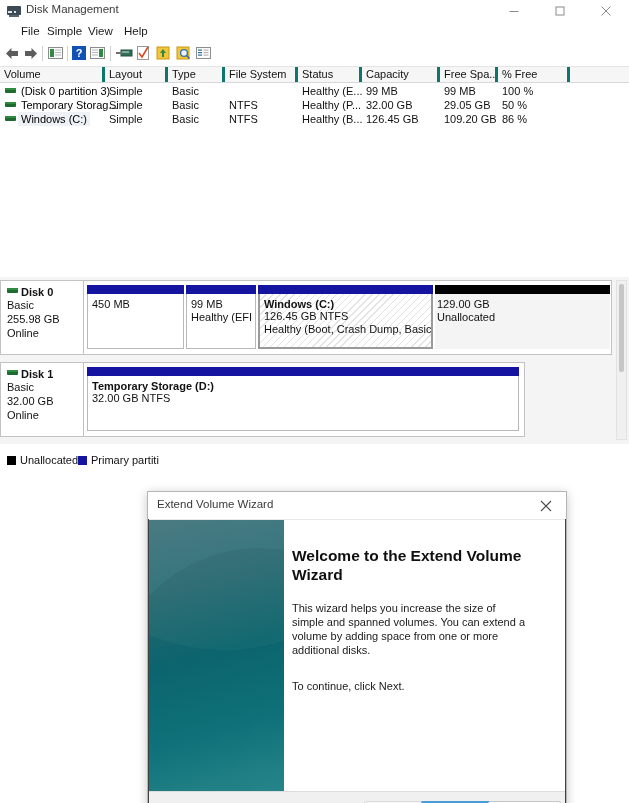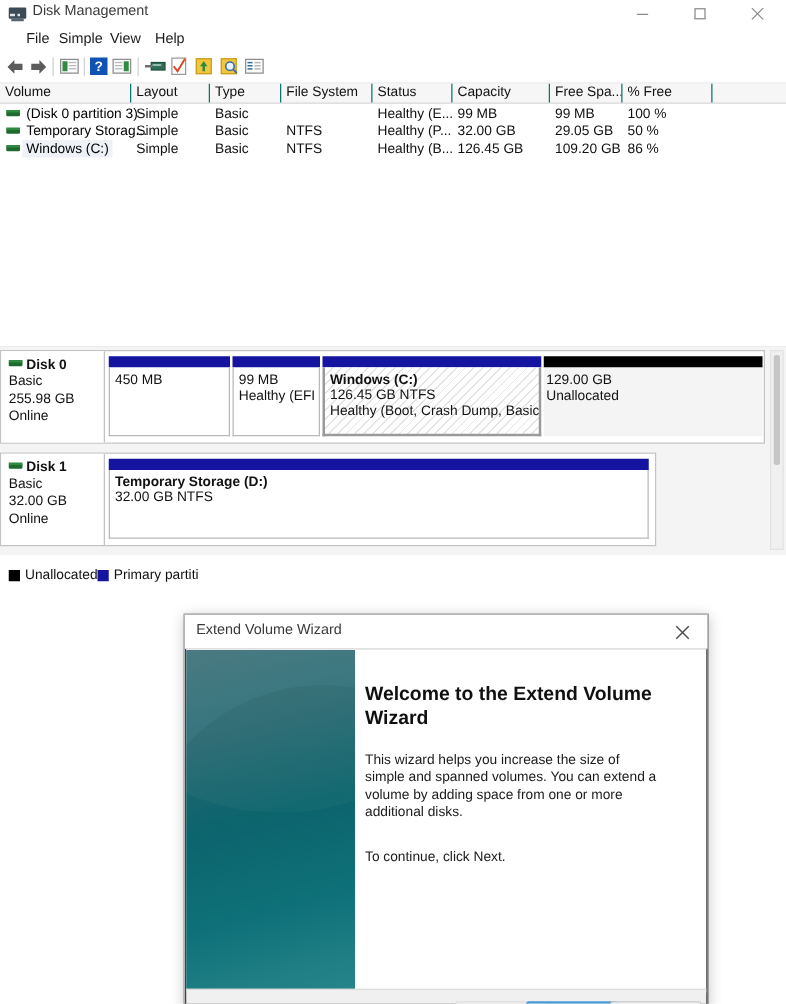--- a/index.html
+++ b/index.html
@@ -35,21 +35,21 @@
   .toolbar{position:absolute;left:0;top:42px;width:629px;height:24px;background:#ffffff;border-bottom:1px solid #e4e4e4;}
   .tb{position:absolute;top:3px;width:18px;height:18px;}
   .tsep{position:absolute;top:4px;width:1px;height:15px;background:#d0d0d0;}
 
   
   .arrow{position:absolute;top:5px;width:15px;height:13px;}
 
   
   .listpane{position:absolute;left:0;top:67px;width:629px;height:210px;background:#ffffff;border-bottom:1px solid #c9c9c9;}
   .hdr{position:absolute;left:0;top:0;height:15px;width:629px;background:#f6f6f6;border-bottom:1px solid #d8d8d8;}
-  .hcell{position:absolute;top:0;height:15px;border-right:1px solid #0f766e;
+  .hcell{position:absolute;top:0;height:15px;border-right:3px solid #0f766e;
          font-size:11px;color:#111;padding-left:4px;box-sizing:border-box;line-height:15px;overflow:hidden;white-space:nowrap;}
   .vrow{position:absolute;left:0;height:14px;width:629px;padding-left:20px;}
   .vrow.sel .volname{background:#eef2f7;}
   .vcell{position:absolute;top:0;height:14px;font-size:11px;color:#111;line-height:14px;
          padding-left:4px;box-sizing:border-box;overflow:hidden;white-space:nowrap;}
   .volicon{position:absolute;left:5px;top:5px;width:11px;height:4px;background:#1f6b2f;border-radius:1px;}
   .volicon:after{content:"";position:absolute;left:0;top:-1px;width:11px;height:2px;background:#2f8a42;}
   .volname{position:absolute;left:18px;top:0;height:14px;line-height:14px;padding:0 3px;font-size:11px;white-space:nowrap;}
 
   

